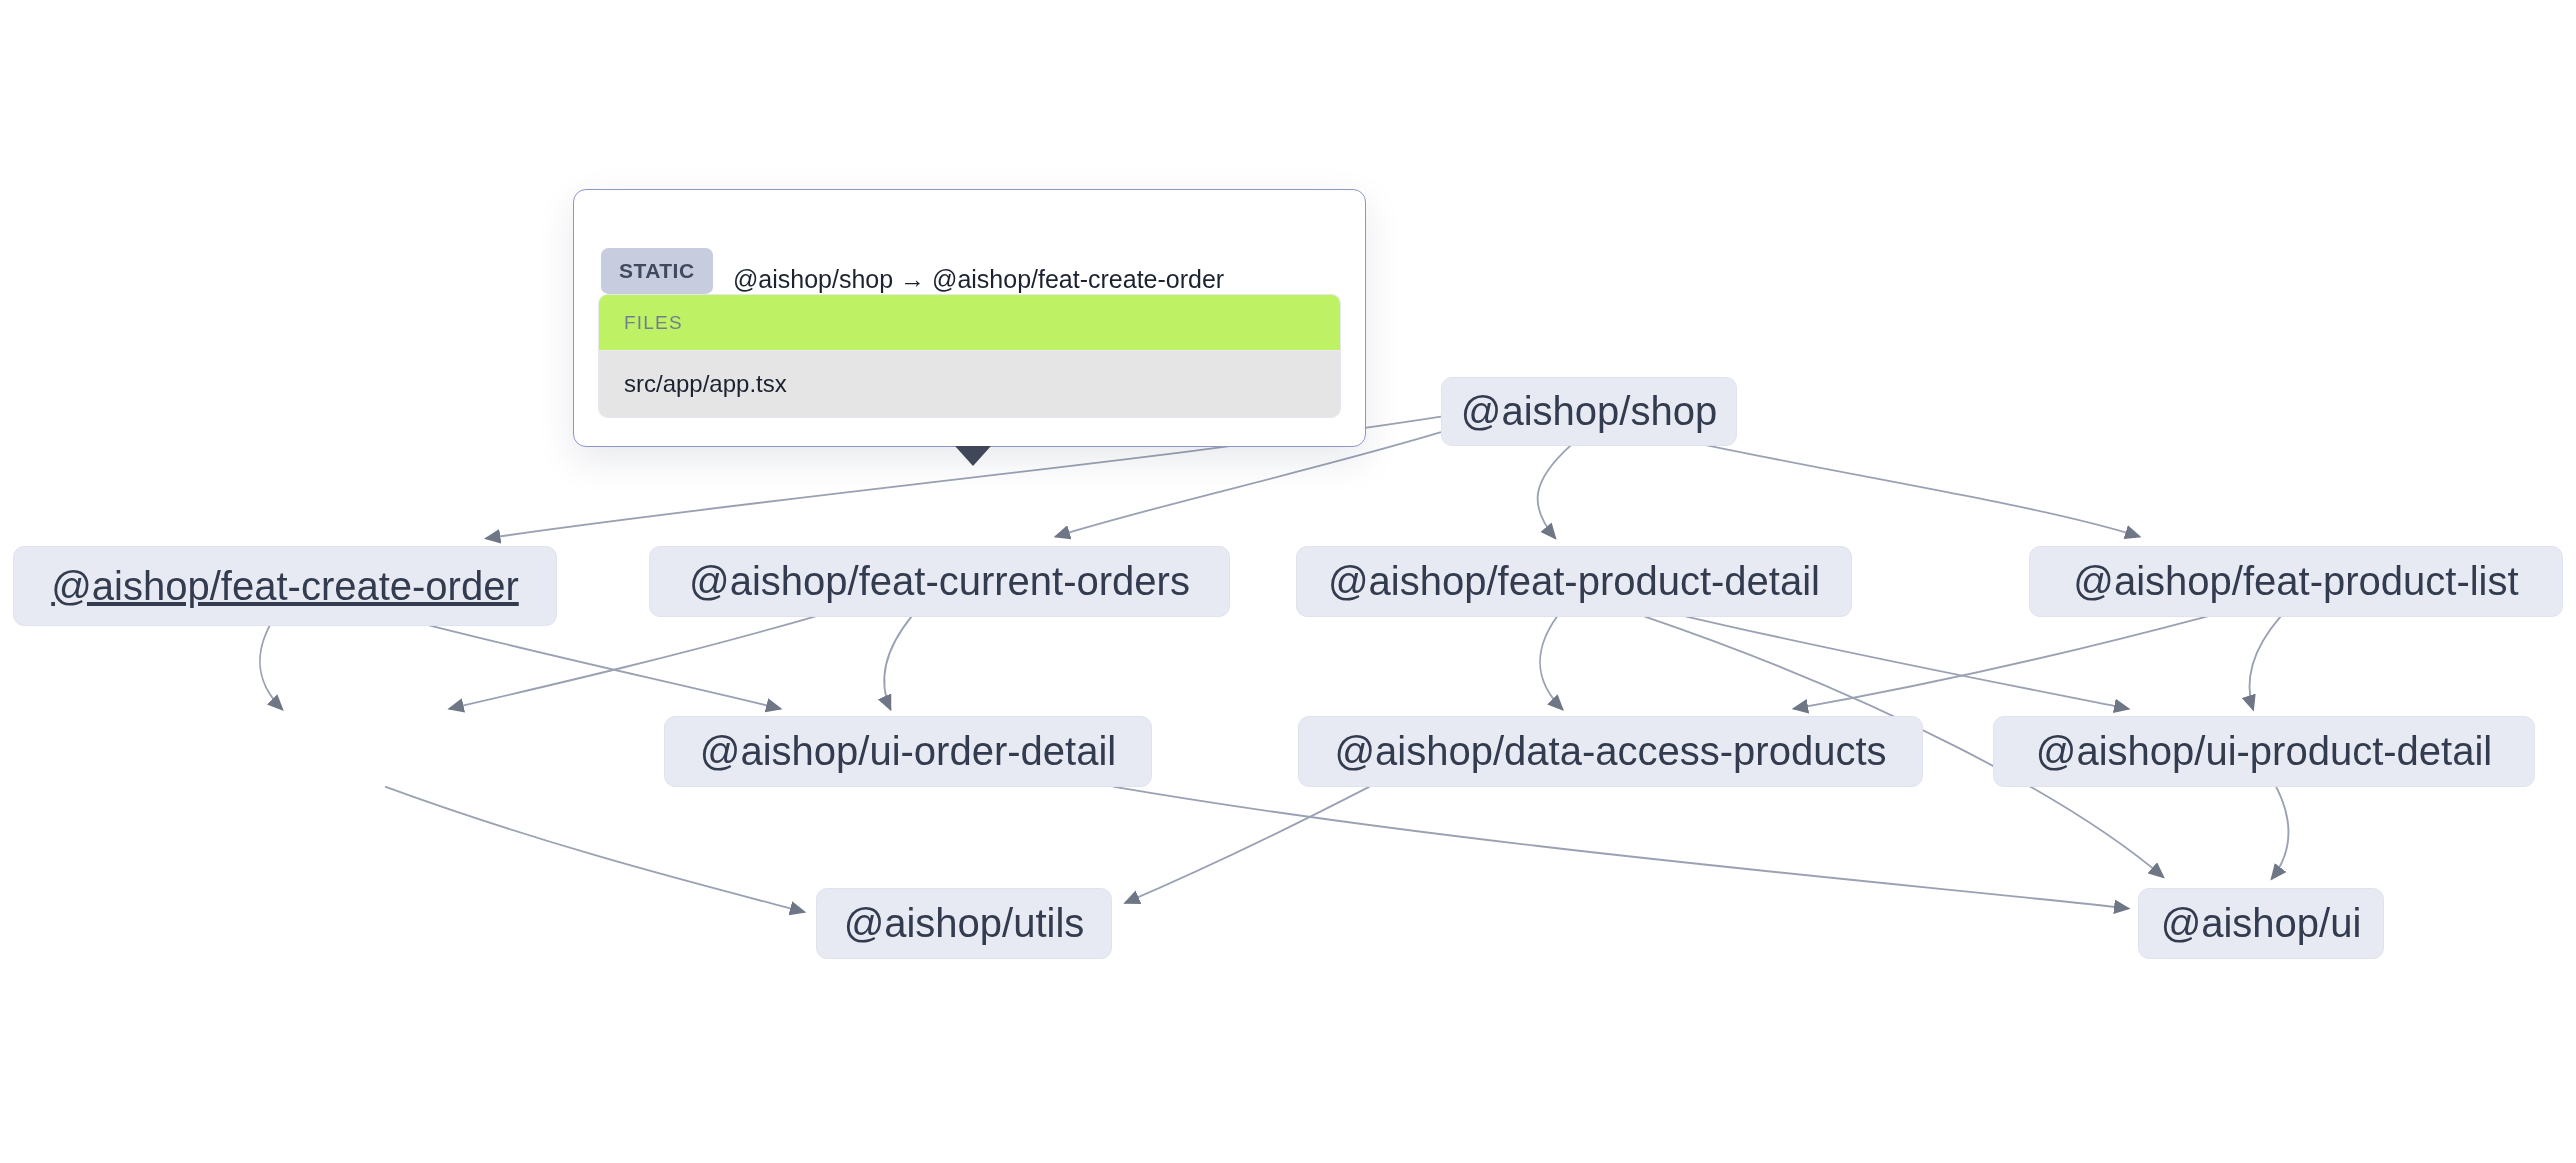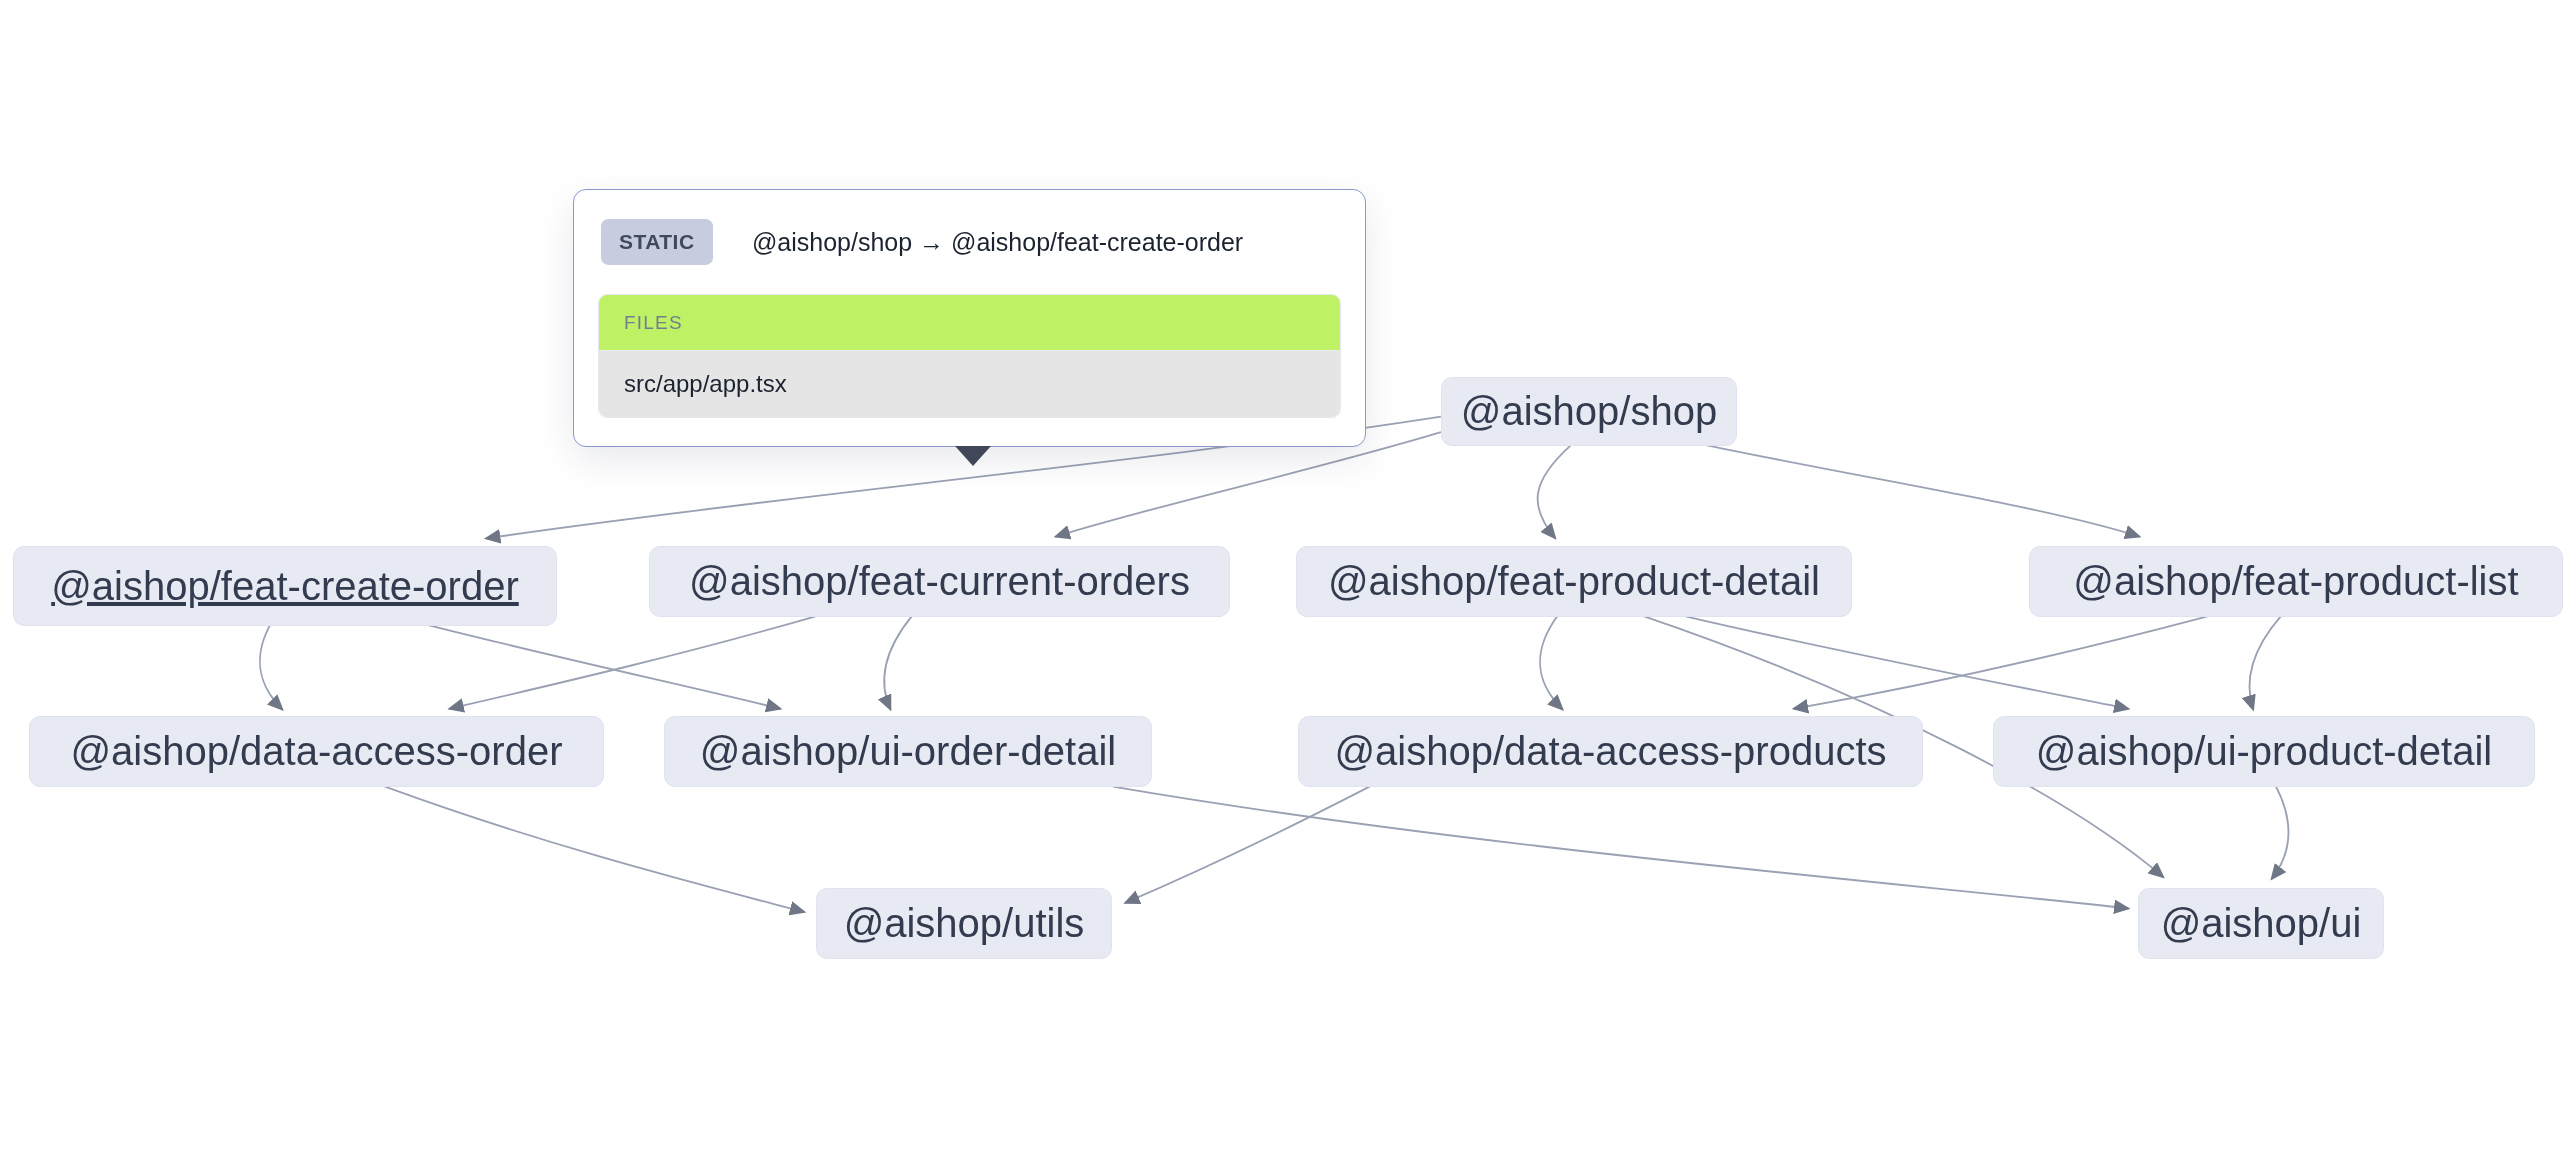--- a/index.html
+++ b/index.html
@@ -47,25 +47,24 @@
     height: 258px;
     background: #ffffff;
     border: 1.8px solid #8b97c9;
     border-radius: 13px;
     box-shadow: 0 13px 37px rgba(30, 40, 80, 0.10);
     box-sizing: border-box;
     z-index: 10;
   }
   .tooltip-header {
     display: flex;
-    align-items: center;
+    align-items: flex-end;
     height: 104px;
     padding: 0 22px 0 26.6px;
     box-sizing: border-box;
-    gap: 19px;
   }
   .badge {
     background: #c7cdde;
     color: #3f4960;
     font-size: 21px;
     font-weight: bold;
     letter-spacing: 0.5px;
     padding: 11px 18.3px;
     border-radius: 7.3px;
     flex: 0 0 auto;
@@ -142,21 +141,20 @@
     <path class="edge" marker-end="url(#arrowhead)" d="M2485,859 C2505,898 2502,932 2480,960"></path>
   </svg>
 
   <div class="node" style="left:1441px; top:377px; width:296px; height:69px;">@aishop/shop</div>
 
   <div class="node" style="left:13px; top:546px; width:544px; height:80px;text-decoration:underline;">@aishop/feat-create-order</div>
   <div class="node" style="left:649px; top:546px; width:581px; height:71px;">@aishop/feat-current-orders</div>
   <div class="node" style="left:1296px; top:546px; width:556px; height:71px;">@aishop/feat-product-detail</div>
   <div class="node" style="left:2029px; top:546px; width:534px; height:71px;">@aishop/feat-product-list</div>
 
-  <div class="node" style="left:29px; top:716px; width:575px; height:71px;">@aishop/data-access-order</div>
   <div class="node" style="left:664px; top:716px; width:488px; height:71px;">@aishop/ui-order-detail</div>
   <div class="node" style="left:1298px; top:716px; width:625px; height:71px;">@aishop/data-access-products</div>
   <div class="node" style="left:1993px; top:716px; width:542px; height:71px;">@aishop/ui-product-detail</div>
 
   <div class="node" style="left:816px; top:888px; width:296px; height:71px;">@aishop/utils</div>
   <div class="node" style="left:2138px; top:888px; width:246px; height:71px;">@aishop/ui</div>
 
   <div class="tooltip">
     <div class="tooltip-header">
       <span class="badge">STATIC</span>

